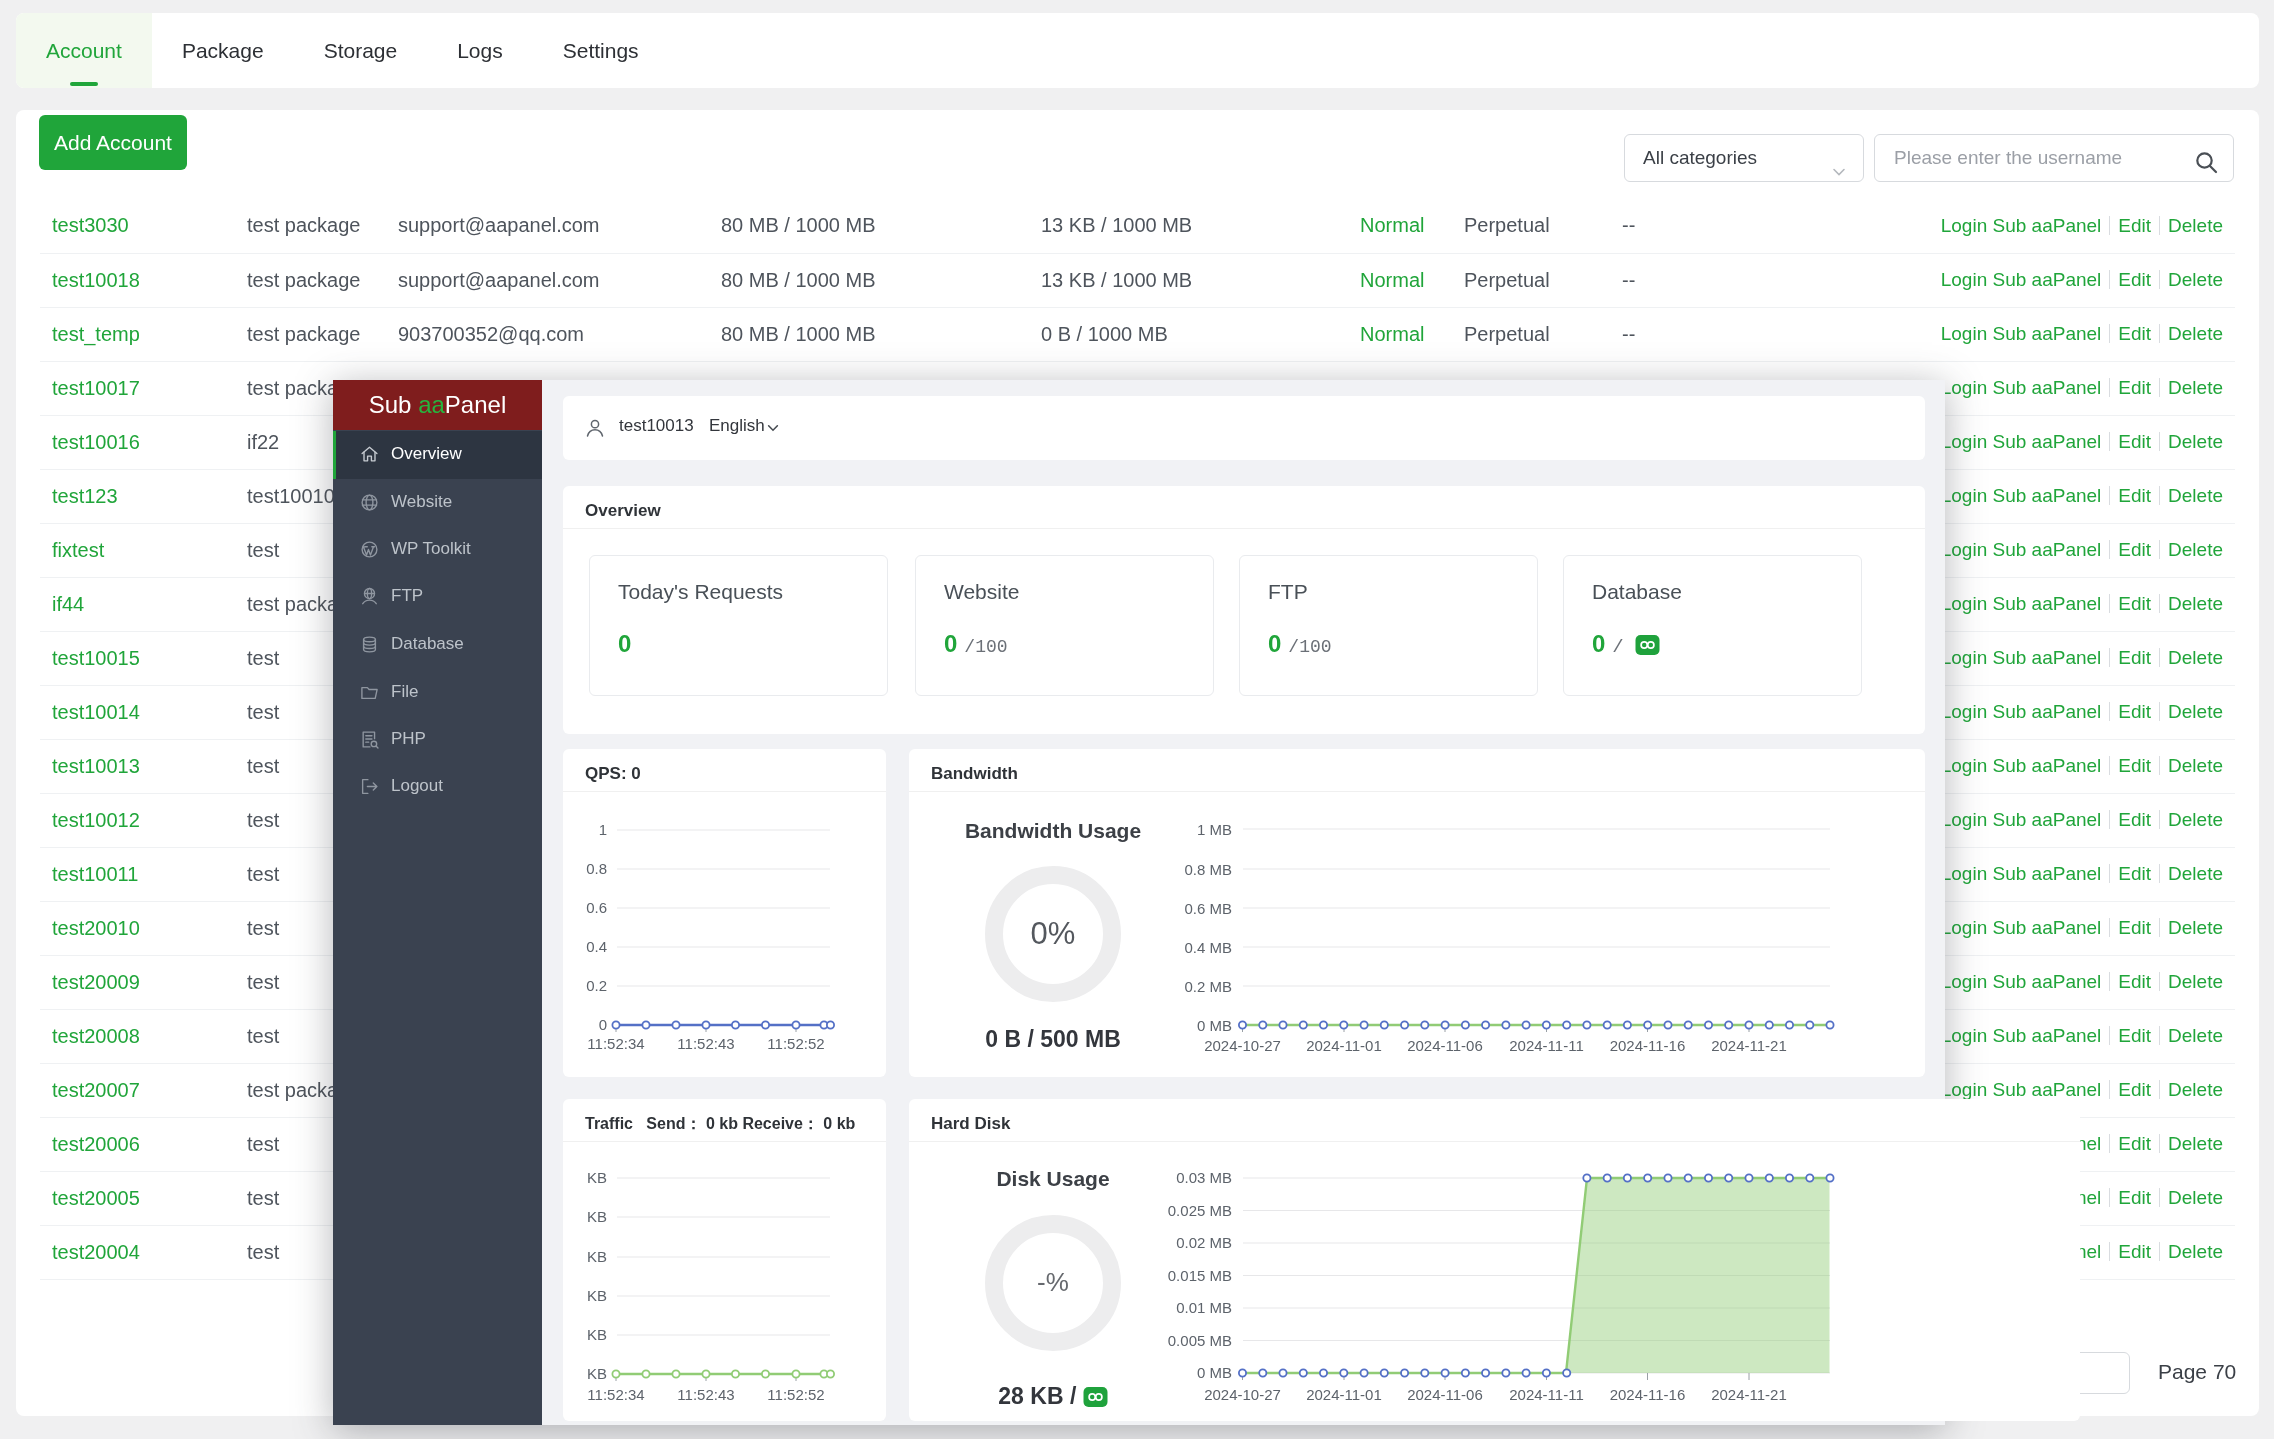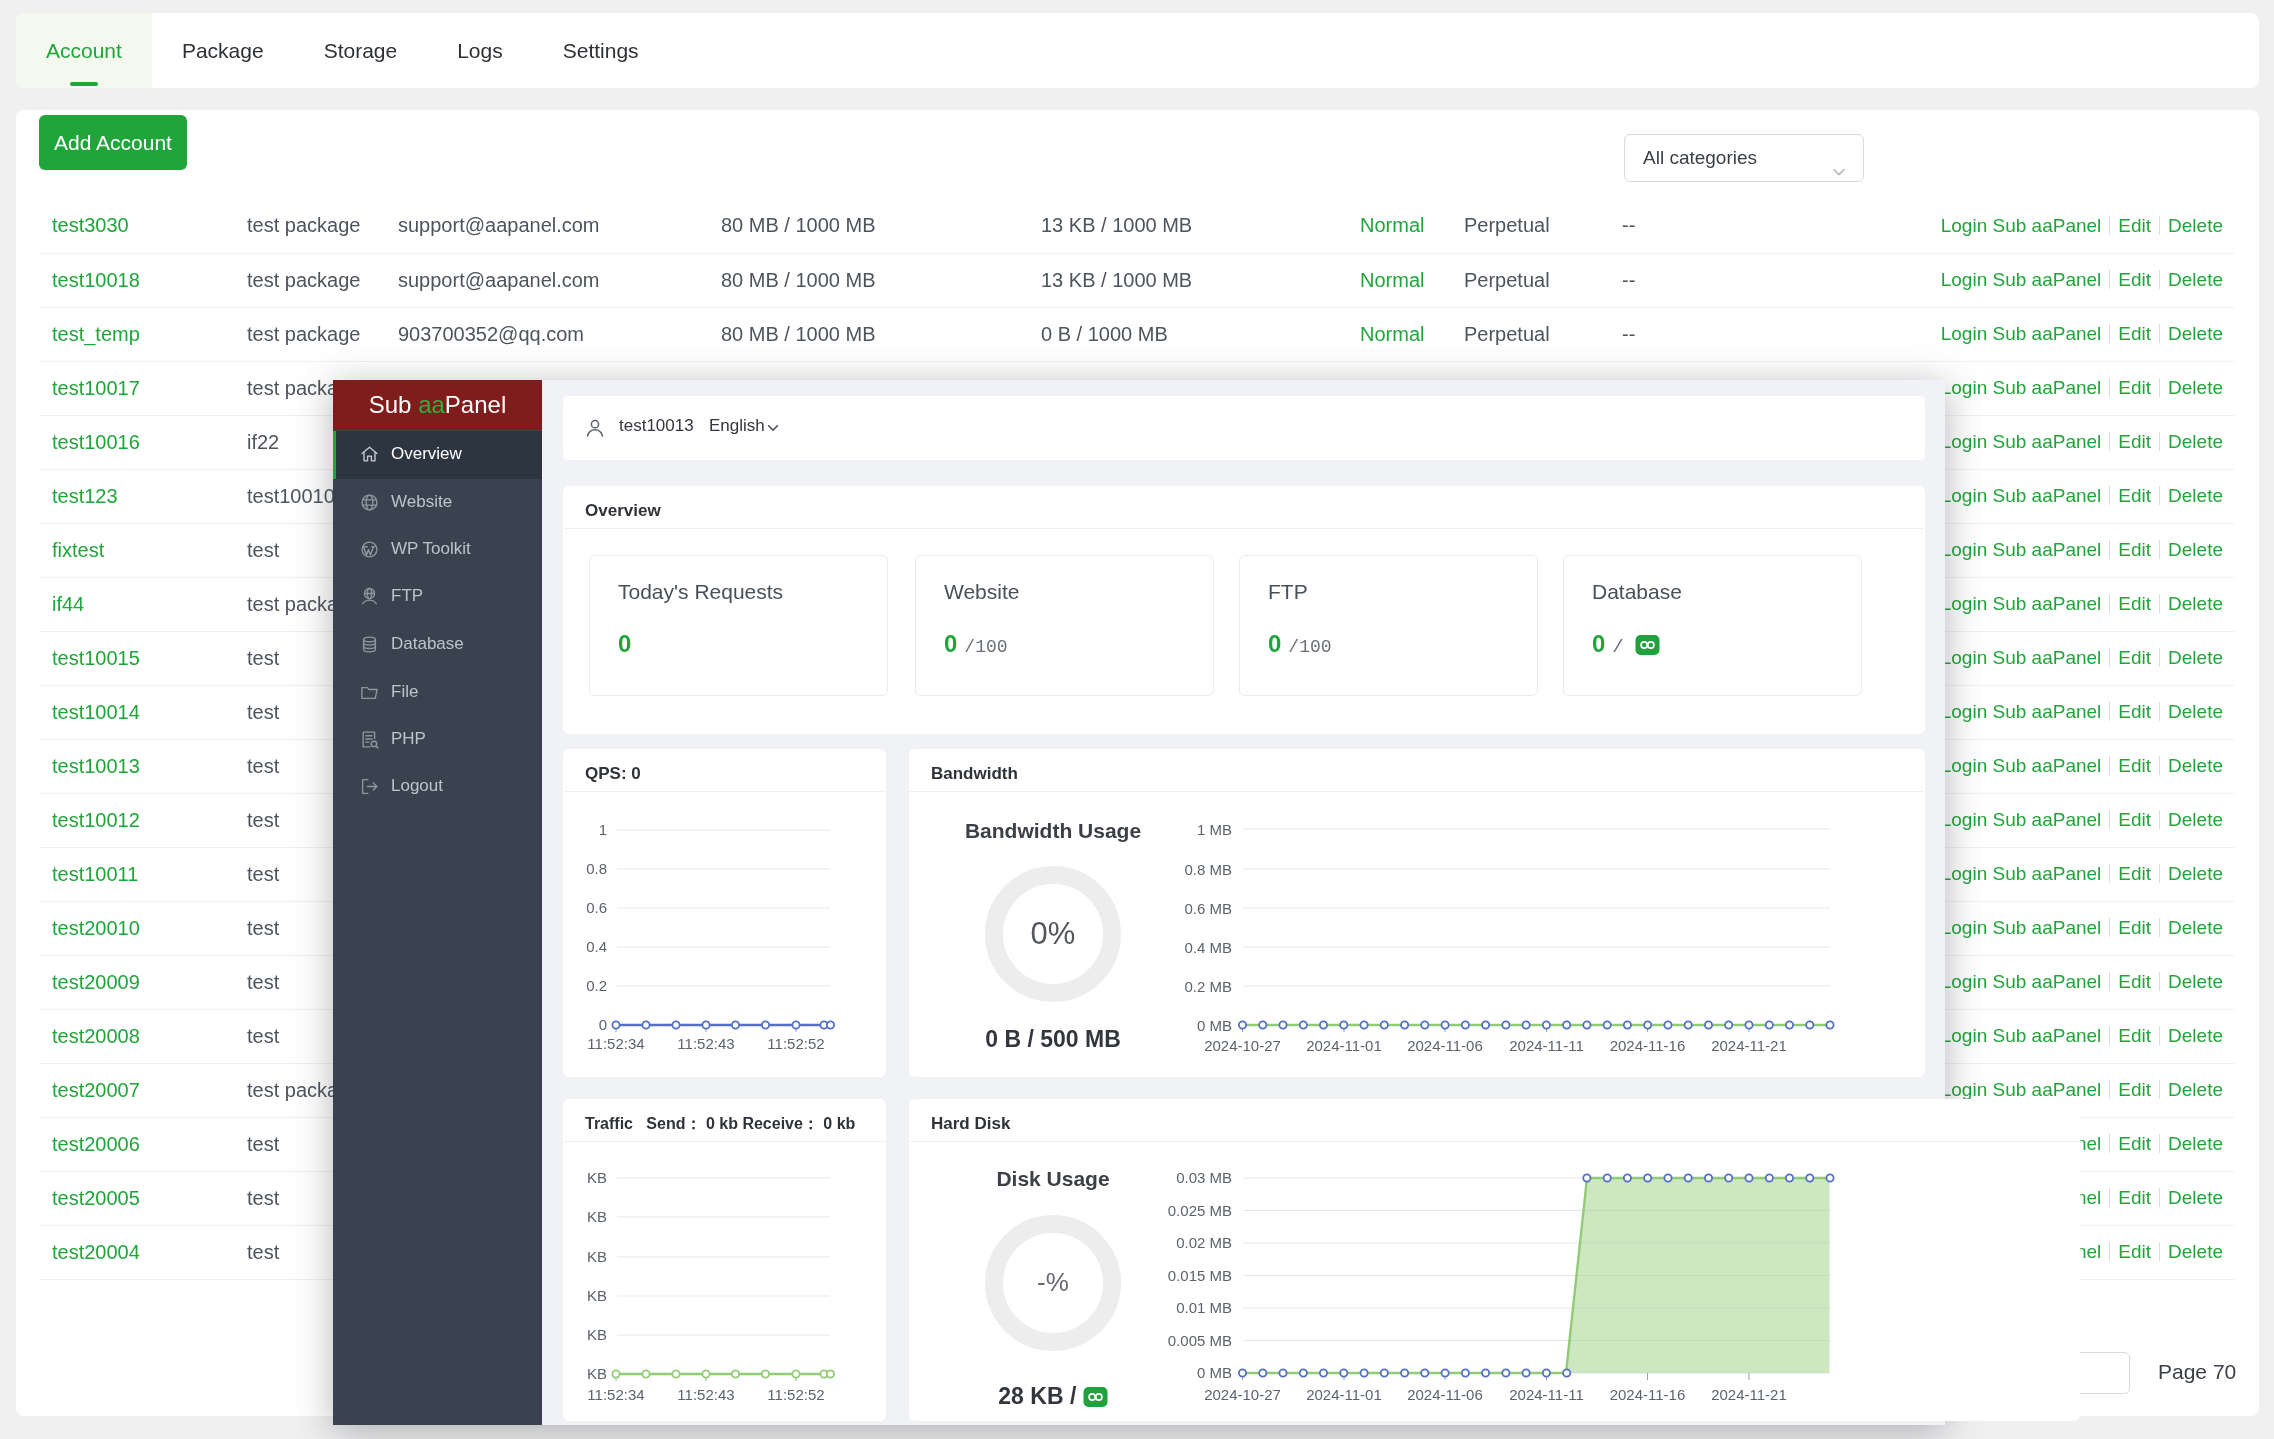--- a/index.html
+++ b/index.html
@@ -75,20 +75,24 @@
   <div class="tab on">Account</div>
     <div class="tab">Package</div>
     <div class="tab">Storage</div>
     <div class="tab">Logs</div>
     <div class="tab">Settings</div>
 </div>
 <div id="card">
   <div id="addbtn">Add Account</div>
   <div id="selcat">All categories<span class="ar"><svg width="16" height="16" viewBox="0 0 16 16" fill="none" stroke="#b4b8bd" stroke-width="1.6" stroke-linecap="round">
           <path d="M3 5.5 L8 10.5 L13 5.5"></path>
+        </svg></span></div>
+  <div id="search">Please enter the username<span class="mg"><svg width="26" height="26" viewBox="0 0 26 26" fill="none" stroke="#4a4f55" stroke-width="2.2" stroke-linecap="round">
+          <circle cx="11.5" cy="11.5" r="7.2"></circle>
+          <path d="M17 17 L23 23"></path>
         </svg></span></div>
   <table id="tbl">
     <colgroup>
         <col style="width:195px">
         <col style="width:151px">
         <col style="width:323px">
         <col style="width:320px">
         <col style="width:319px">
         <col style="width:104px">
         <col style="width:158px">

